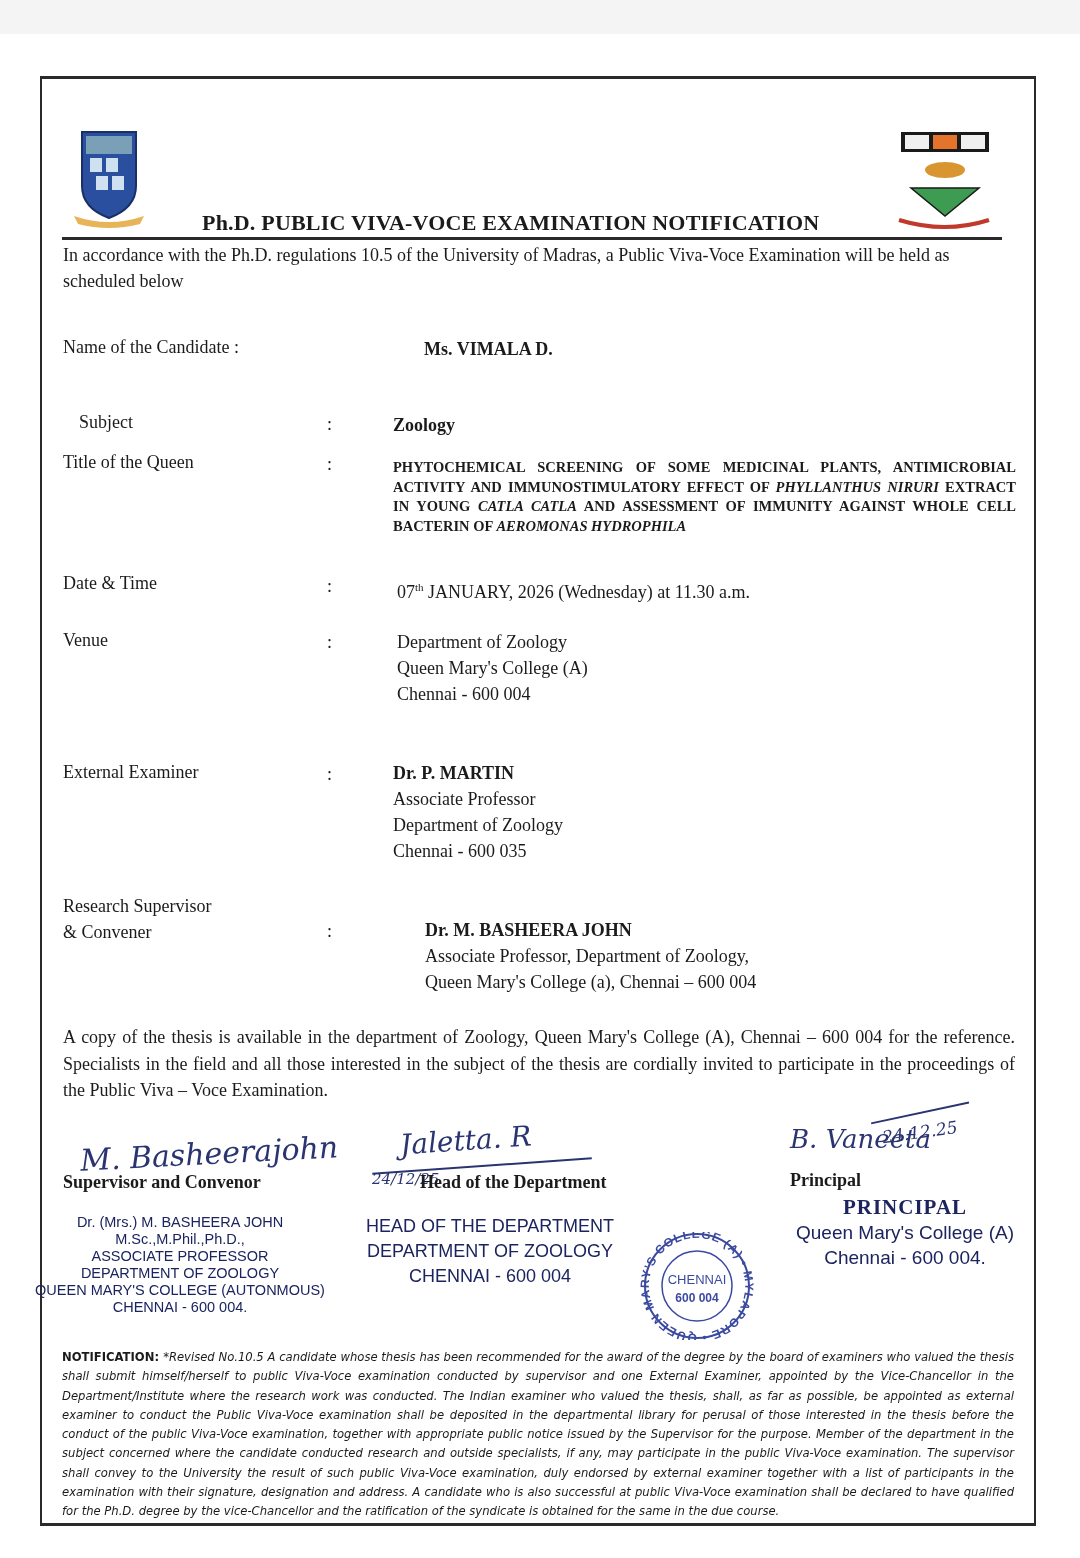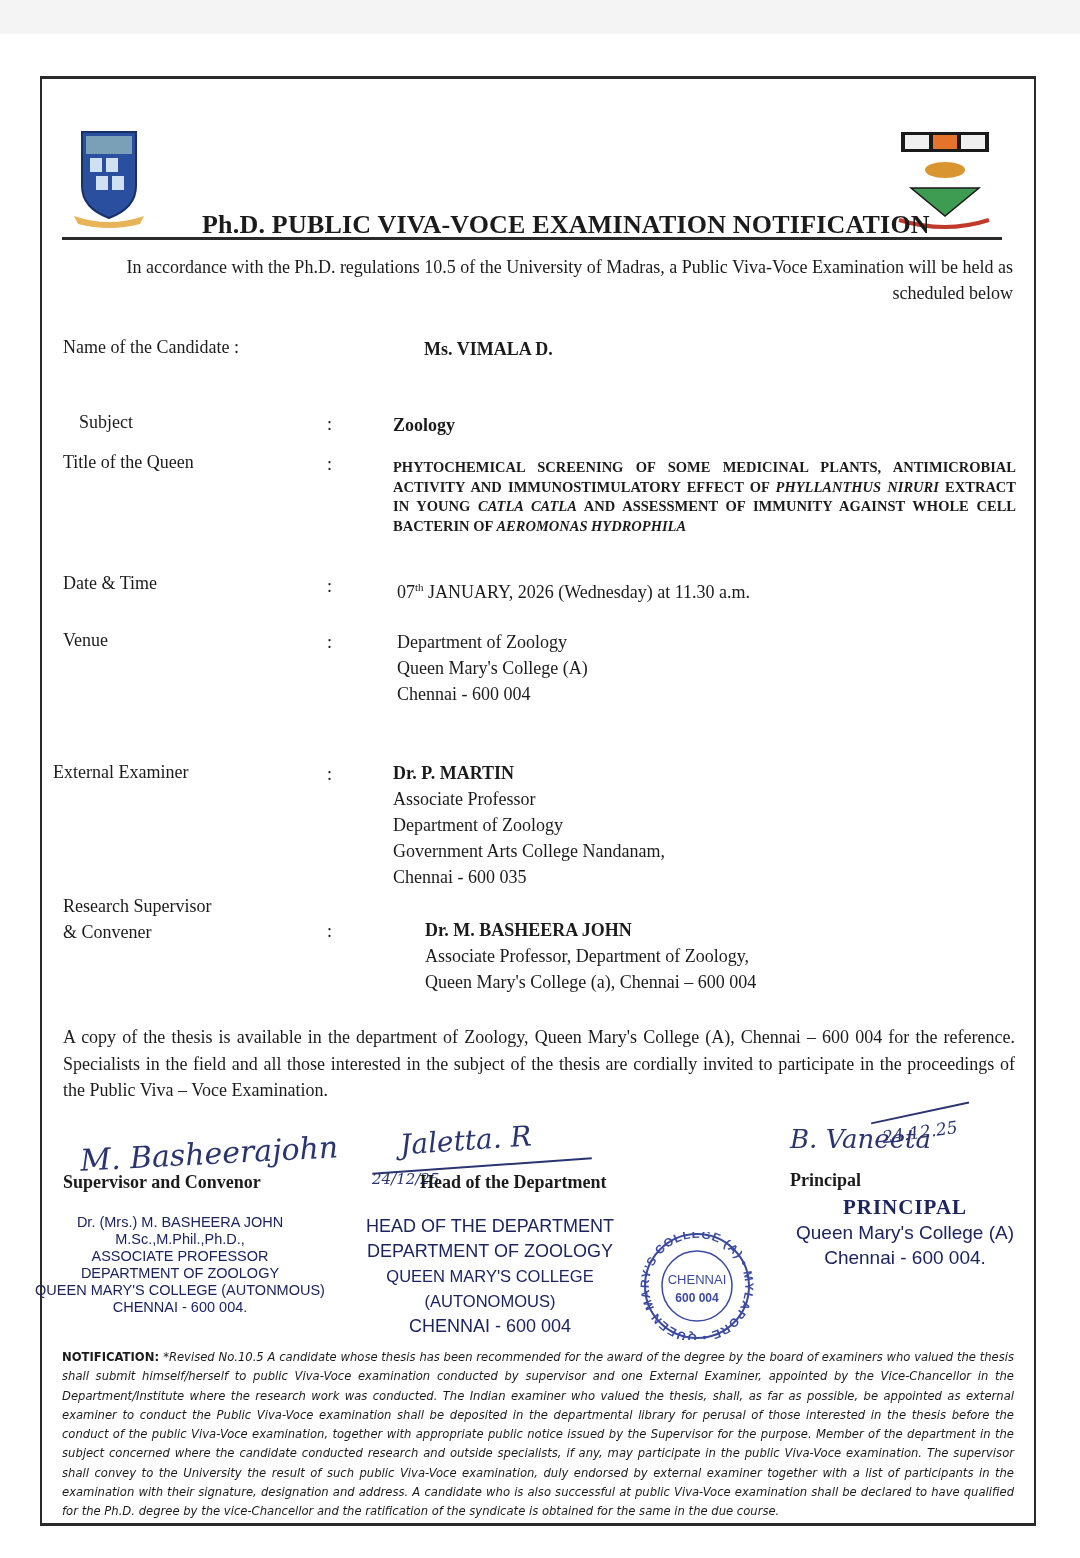--- a/index.html
+++ b/index.html
@@ -9,24 +9,24 @@
   }
   .topband { position:absolute; left:0; top:0; width:1080px; height:34px; background:#f4f4f4; }
   .frame {
     position:absolute; left:40px; top:76px; width:996px; height:1450px;
     border:2px solid #2a2a2a; border-top-width:3px; border-bottom-width:3px; box-sizing:border-box;
   }
   .abs { position:absolute; }
   .logo-left { left:74px; top:128px; width:70px; height:100px; }
   .logo-right { left:893px; top:130px; width:102px; height:104px; }
   .title {
-    left:202px; top:210px; font-size:26px; font-weight:bold; letter-spacing:0.2px; white-space:nowrap;
+    left:202px; top:210px; font-size:22px; font-weight:bold; letter-spacing:0.2px; white-space:nowrap;
   }
   .title-rule { left:62px; top:237px; width:940px; height:3px; background:#2a2a2a; }
-  .intro { left:63px; top:254px; width:950px; font-size:18px; line-height:26px;text-align:right; }
+  .intro { left:63px; top:242px; width:950px; font-size:18px; line-height:26px; }
   .lbl { font-size:18px; white-space:nowrap; }
   .colon { font-size:18px; left:327px; }
   .val { left:393px; font-size:18px; line-height:26px; }
   .bold { font-weight:bold; }
   .thesis {
     left:393px; top:458px; width:623px; font-size:14.5px; font-weight:bold; line-height:19.5px;
     text-align:justify; text-align-last:left;
   }
   .thesis i { font-style:italic; }
   .para { left:63px; top:1024px; width:952px; font-size:18px; line-height:26.5px; text-align:justify; }
@@ -92,27 +92,26 @@
 <div class="abs val" style="left:397px; top:574px;"><span>07</span><sup style="font-size:11px;text-align:right;">th</sup><span> JANUARY, 2026 (Wednesday) at 11.30 a.m.</span></div>
 
 <div class="abs lbl" style="left:63px; top:630px;">Venue</div>
 <div class="abs colon" style="top:632px;">:</div>
 <div class="abs val" style="left:397px; top:629px;">
   <div>Department of Zoology</div>
   <div>Queen Mary's College (A)</div>
   <div>Chennai - 600 004</div>
 </div>
 
-<div class="abs lbl" style="left:53px; top:762px;text-align:right;">External Examiner</div>
+<div class="abs lbl" style="left:63px; top:762px;text-align:right;">External Examiner</div>
 <div class="abs colon" style="top:764px;">:</div>
 <div class="abs val" style="top:760px;">
   <div class="bold">Dr. P. MARTIN</div>
   <div>Associate Professor</div>
   <div>Department of Zoology</div>
-  <div>Government Arts College Nandanam,</div>
   <div>Chennai - 600 035</div>
 </div>
 
 <div class="abs lbl" style="left:63px; top:893px; line-height:26px;">
   <div>Research Supervisor</div>
   <div>&amp; Convener</div>
 </div>
 <div class="abs colon" style="top:921px;">:</div>
 <div class="abs val" style="top:917px;margin-left:32px;">
   <div class="bold">Dr. M. BASHEERA JOHN</div>
@@ -139,21 +138,20 @@
   <div>Dr. (Mrs.) M. BASHEERA JOHN M.Sc.,M.Phil.,Ph.D.,</div>
   <div>ASSOCIATE PROFESSOR</div>
   <div>DEPARTMENT OF ZOOLOGY</div>
   <div>QUEEN MARY'S COLLEGE (AUTONMOUS)</div>
   <div>CHENNAI - 600 004.</div>
 </div>
 
 <div class="abs stamp stamp2">
   <div>HEAD OF THE DEPARTMENT</div>
   <div>DEPARTMENT OF ZOOLOGY</div>
-  <div style="font-size:16.5px;">QUEEN MARY'S COLLEGE (AUTONOMOUS)</div>
   <div>CHENNAI - 600 004</div>
 </div>
 
 <svg class="abs seal" viewBox="0 0 130 108">
   <defs>
     <path id="ring" d="M65 102 A 48 48 0 1 1 65.1 102"></path>
   </defs>
   <circle cx="65" cy="54" r="52" fill="none" stroke="#3b4aa0" stroke-width="2"></circle>
   <circle cx="65" cy="54" r="35" fill="none" stroke="#3b4aa0" stroke-width="1.5"></circle>
   <text font-family="Liberation Sans, sans-serif" font-size="12" fill="#3b4aa0" font-weight="bold" letter-spacing="1">

